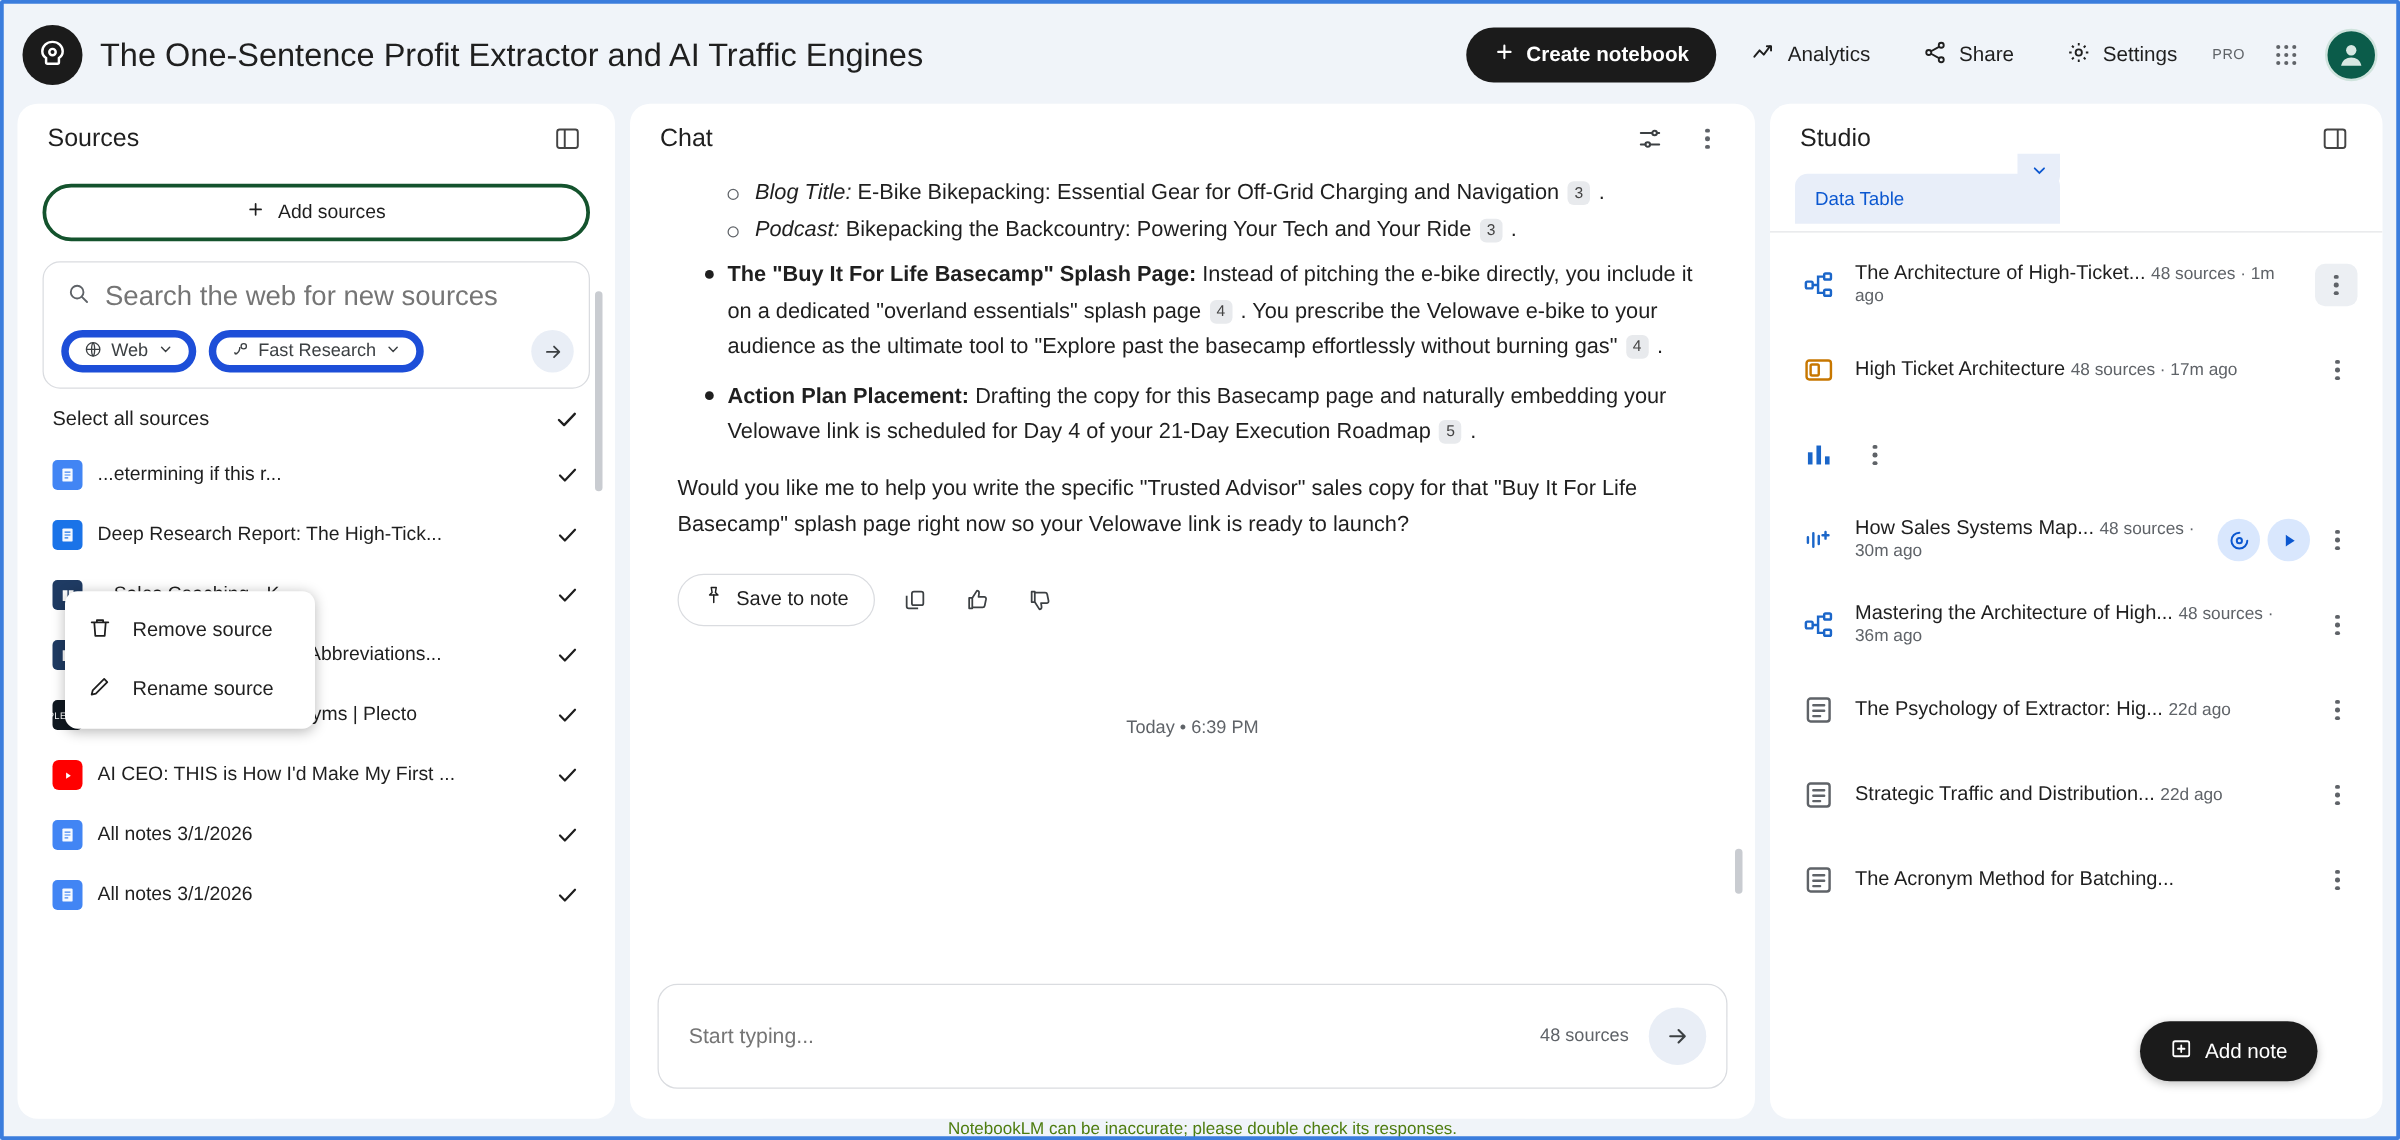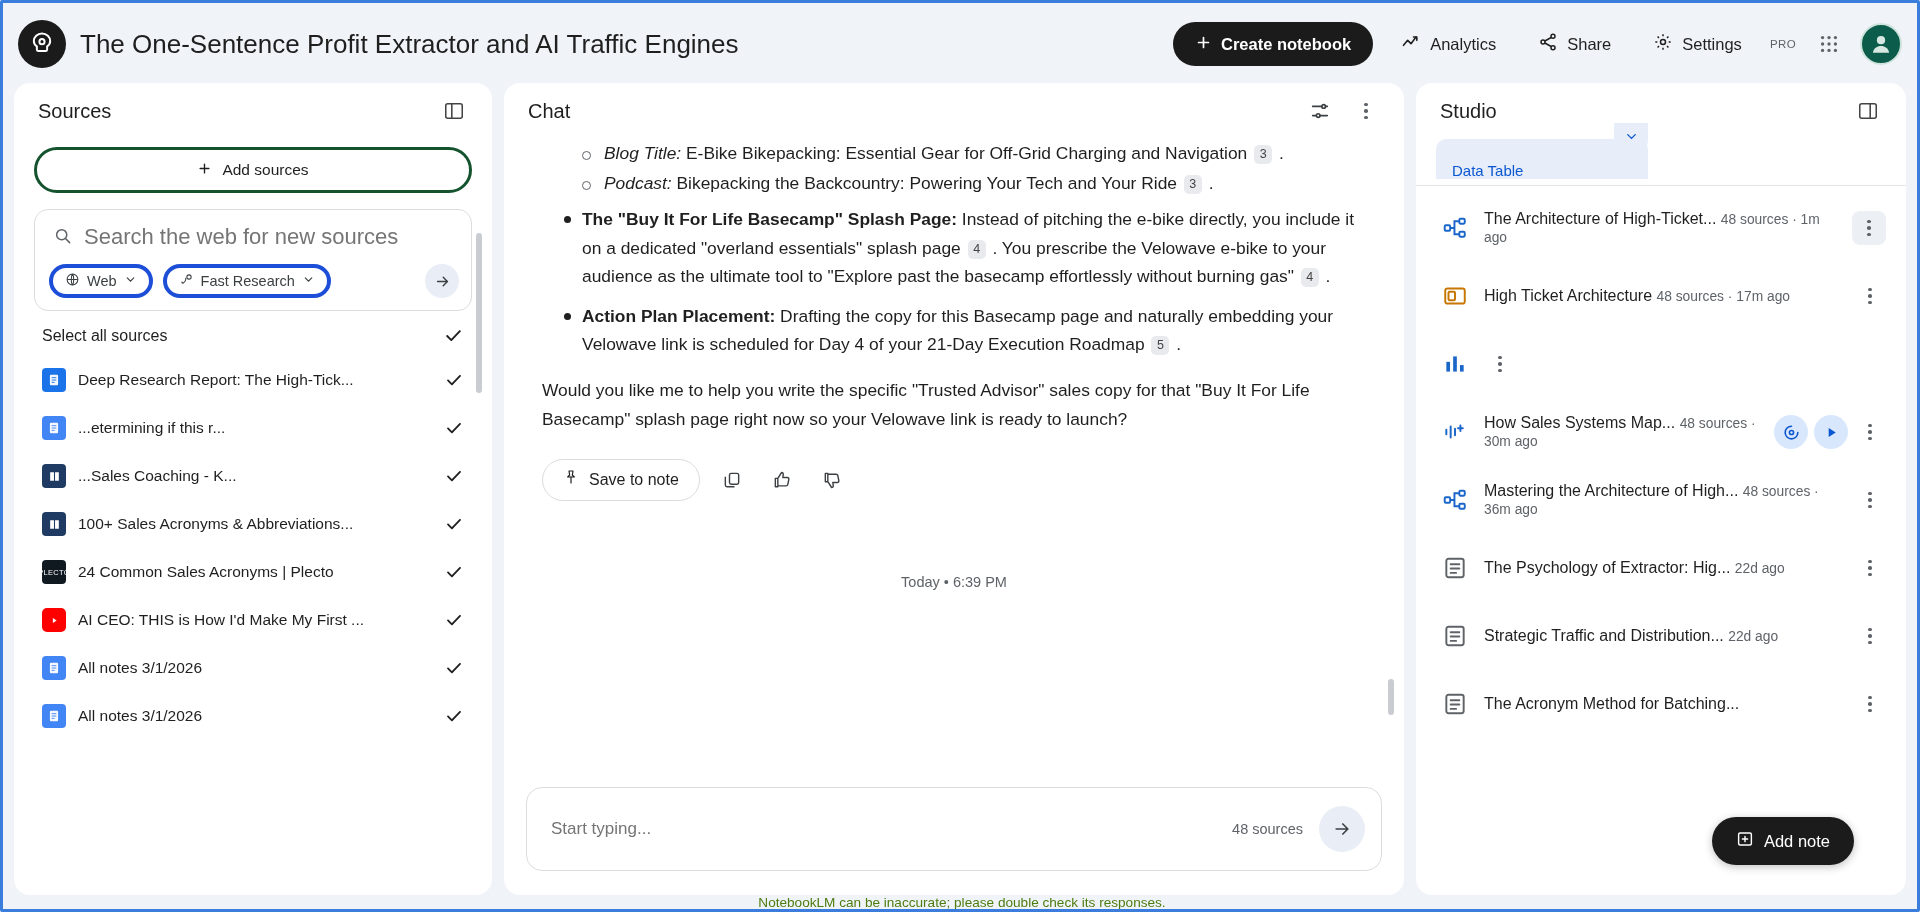--- a/index.html
+++ b/index.html
@@ -92,21 +92,21 @@
     padding: 10px 12px 12px 12px;
   }
   .search-row { display: flex; align-items: center; gap: 12px; padding: 4px 4px 2px 6px;}
   .search-row input {
     border: none; outline: none; font-size: 22px; color: #8b5cf6; flex: 1 1 auto;
     font-family: "Liberation Sans", sans-serif; background: transparent;
   }
   .chips-row { display: flex; align-items: center; gap: 10px; margin-top: 12px; padding-left: 2px;}
   .chip {
     display: flex; align-items: center; gap: 7px;
-    border: 4px solid #1d4ed8; border-radius: 18px; height: 34px; padding: 0 12px;
+    border: 6px solid #1d4ed8; border-radius: 18px; height: 34px; padding: 0 12px;
     font-size: 14.5px; color: #3c4043; cursor: pointer; background: #fff; white-space: nowrap;
   }
   .chips-spacer { flex: 1 1 auto; }
   .go-btn {
     width: 34px; height: 34px; border-radius: 50%; background: #e9eef6;
     display: flex; align-items: center; justify-content: center; cursor: pointer;
   }
   .select-all {
     display: flex; align-items: center; justify-content: space-between;
     padding: 14px 28px 10px 28px; font-size: 16px; color: #1f1f1f;
@@ -198,21 +198,21 @@
     font-size: 13.6px; color: #4d7c0f;
   }
 
   
   .studio-top {
     position: relative; height: 46px; padding: 0 22px;
   }
   .data-chip {
     position: absolute; left: 20px; top: 0; height: 40px; min-width: 212px;
     background: #e8eef9; border-radius: 10px 10px 0 0;
-    display: flex; align-items: flex-end; padding: 0 16px;
+    display: flex; align-items: center; padding: 0 16px;
     font-size: 15px; color: #0b57d0;
   }
   .chip-collapse {
     position: absolute; left: 178px; top: -16px; width: 34px; height: 26px;
     background: #e8eef9; border-radius: 0 0 8px 8px; display:flex;align-items:center;justify-content:center;
   }
   .studio-divider { height: 1px; background: #e3e5e8; margin: 0 0 4px 0; }
   .note-list { padding: 4px 14px 0 14px; }
   .note-item {
     display: flex; align-items: center; gap: 14px; height: 68px; padding: 0 6px 0 10px;
@@ -398,41 +398,41 @@
       <span>Select all sources</span>
       <span class="ck">
         <svg width="19" height="19" viewBox="0 0 24 24" fill="none" stroke="#1f1f1f" stroke-width="2.4">
             <path d="M4 12.6l5.2 5.2L20 6.4" stroke-linecap="round" stroke-linejoin="round"></path>
           </svg>
       </span>
     </div>
 
     <div class="src-list">
       <div class="src-item">
+        <span class="src-ico ico-doc2">
+          <svg width="14" height="14" viewBox="0 0 24 24" fill="#fff">
+              <rect x="5" y="3" width="14" height="18" rx="1.6" fill="#fff" opacity=".95"></rect>
+              <path d="M8 8h8M8 12h8M8 16h5" stroke="#4285f4" stroke-width="1.6"></path>
+            </svg>
+        </span>
+        <span class="src-title">...etermining if this r...</span>
+        <span class="ck">
+          <svg width="18" height="18" viewBox="0 0 24 24" fill="none" stroke="#1f1f1f" stroke-width="2.4">
+              <path d="M4 12.6l5.2 5.2L20 6.4" stroke-linecap="round" stroke-linejoin="round"></path>
+            </svg>
+        </span>
+      </div>
+      <div class="src-item">
         <span class="src-ico ico-docs">
           <svg width="14" height="14" viewBox="0 0 24 24" fill="#fff">
               <rect x="5" y="3" width="14" height="18" rx="1.6" fill="#fff" opacity=".95"></rect>
               <path d="M8 8h8M8 12h8M8 16h5" stroke="#1a73e8" stroke-width="1.6"></path>
             </svg>
         </span>
         <span class="src-title">Deep Research Report: The High-Tick...</span>
-        <span class="ck">
-          <svg width="18" height="18" viewBox="0 0 24 24" fill="none" stroke="#1f1f1f" stroke-width="2.4">
-              <path d="M4 12.6l5.2 5.2L20 6.4" stroke-linecap="round" stroke-linejoin="round"></path>
-            </svg>
-        </span>
-      </div>
-      <div class="src-item">
-        <span class="src-ico ico-doc2">
-          <svg width="14" height="14" viewBox="0 0 24 24" fill="#fff">
-              <rect x="5" y="3" width="14" height="18" rx="1.6" fill="#fff" opacity=".95"></rect>
-              <path d="M8 8h8M8 12h8M8 16h5" stroke="#4285f4" stroke-width="1.6"></path>
-            </svg>
-        </span>
-        <span class="src-title">...etermining if this r...</span>
         <span class="ck">
           <svg width="18" height="18" viewBox="0 0 24 24" fill="none" stroke="#1f1f1f" stroke-width="2.4">
               <path d="M4 12.6l5.2 5.2L20 6.4" stroke-linecap="round" stroke-linejoin="round"></path>
             </svg>
         </span>
       </div>
       <div class="src-item">
         <span class="src-ico ico-book">
           <svg width="13" height="13" viewBox="0 0 24 24" fill="#fff">
               <path d="M4 4h7v16H4zM13 4h7v16h-7z"></path>
@@ -505,20 +505,38 @@
         <span class="ck">
           <svg width="18" height="18" viewBox="0 0 24 24" fill="none" stroke="#1f1f1f" stroke-width="2.4">
               <path d="M4 12.6l5.2 5.2L20 6.4" stroke-linecap="round" stroke-linejoin="round"></path>
             </svg>
         </span>
       </div>
     </div>
 
     <div class="vscroll" style="right:10px; top:150px; height:160px;"></div>
 
+    <div class="ctx-menu">
+      <div class="ctx-item">
+        <span>
+          <svg width="20" height="20" viewBox="0 0 24 24" fill="none" stroke="#1f1f1f" stroke-width="1.7">
+              <path d="M4 7h16M9 7V5h6v2M6.5 7l1 13h9l1-13" stroke-linecap="round" stroke-linejoin="round"></path>
+            </svg>
+        </span>
+        <span>Remove source</span>
+      </div>
+      <div class="ctx-item">
+        <span>
+          <svg width="20" height="20" viewBox="0 0 24 24" fill="none" stroke="#1f1f1f" stroke-width="1.7">
+              <path d="M4 20l4-1 11-11-3-3L5 16z" stroke-linejoin="round"></path>
+            </svg>
+        </span>
+        <span>Rename source</span>
+      </div>
+    </div>
   </div>
 
   <div class="panel panel-chat">
     <div class="panel-head">
       <h2>Chat</h2>
       <div class="head-actions">
         <div class="icon-btn">
           <svg width="22" height="22" viewBox="0 0 24 24" fill="none" stroke="#3c4043" stroke-width="1.8">
               <path d="M4 7h10M18 7h2M4 17h4M12 17h8" stroke-linecap="round"></path>
               <circle cx="16" cy="7" r="2"></circle>

